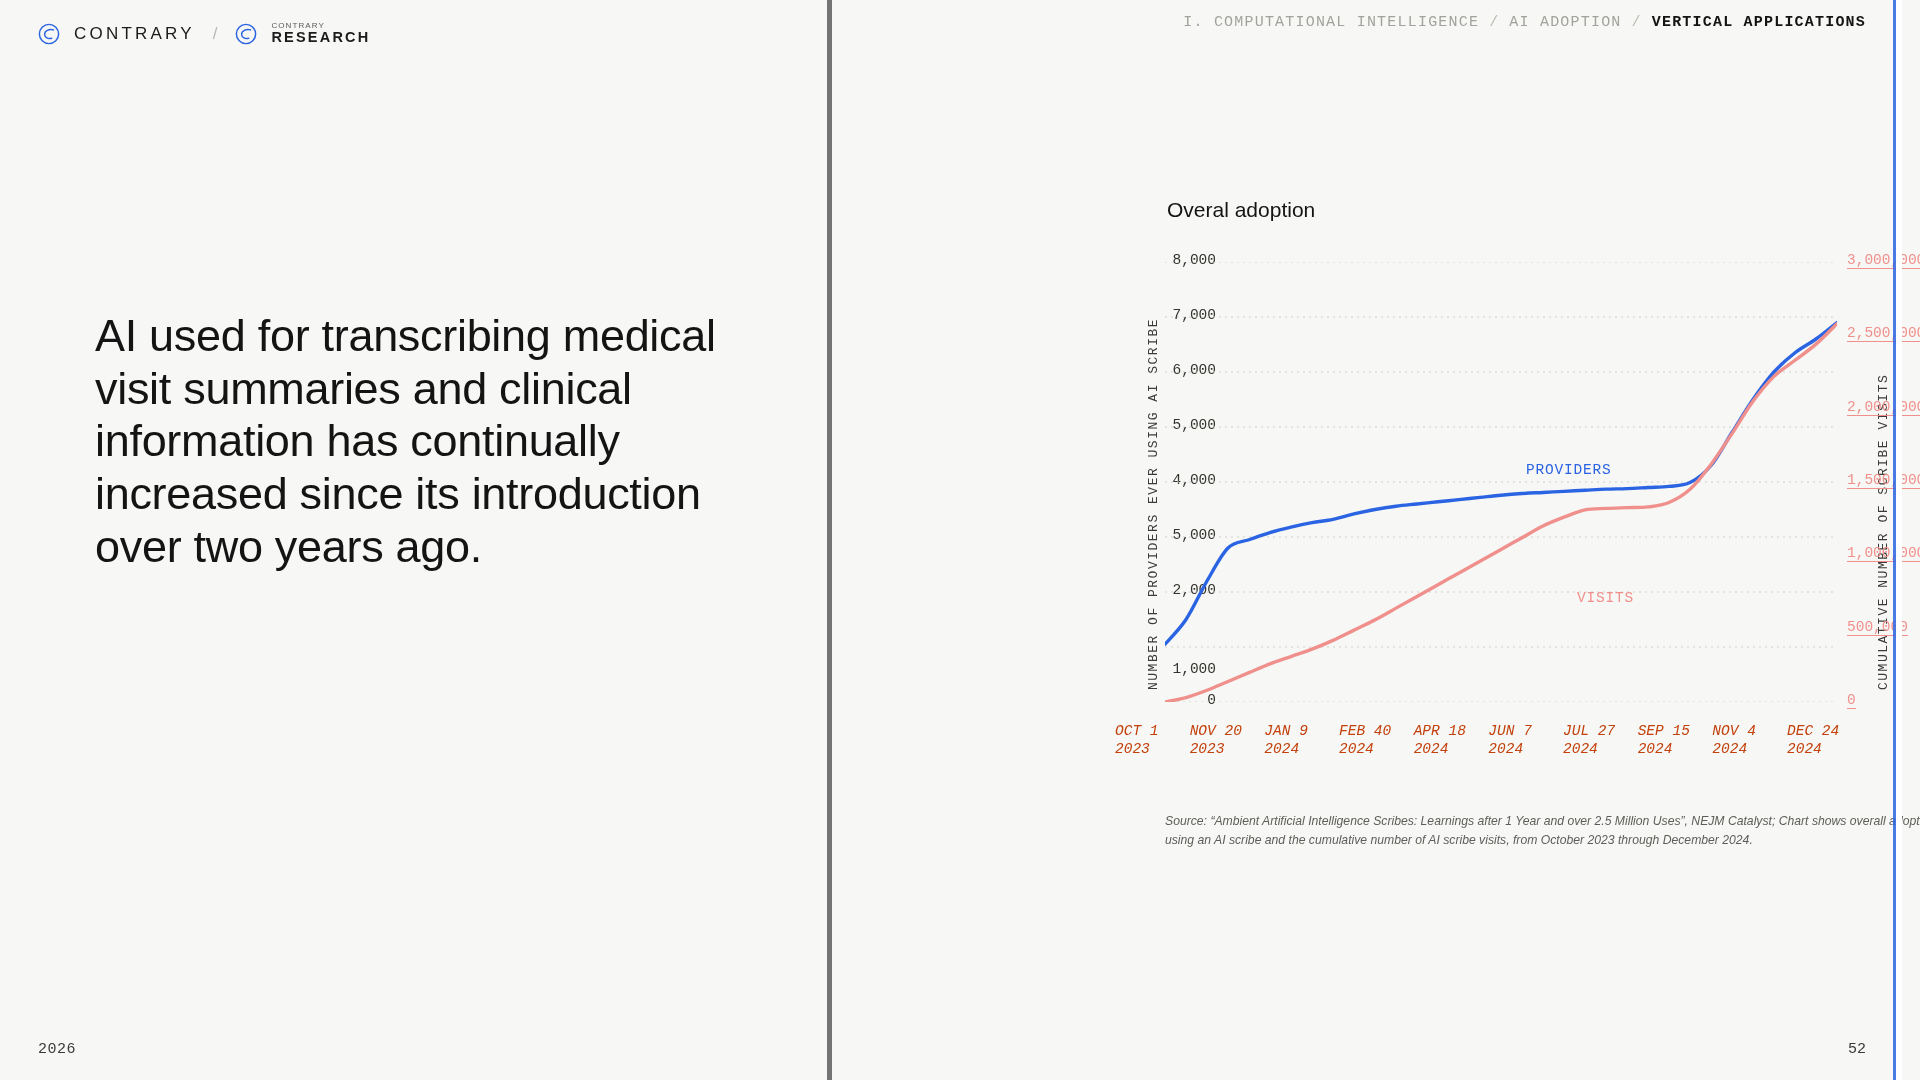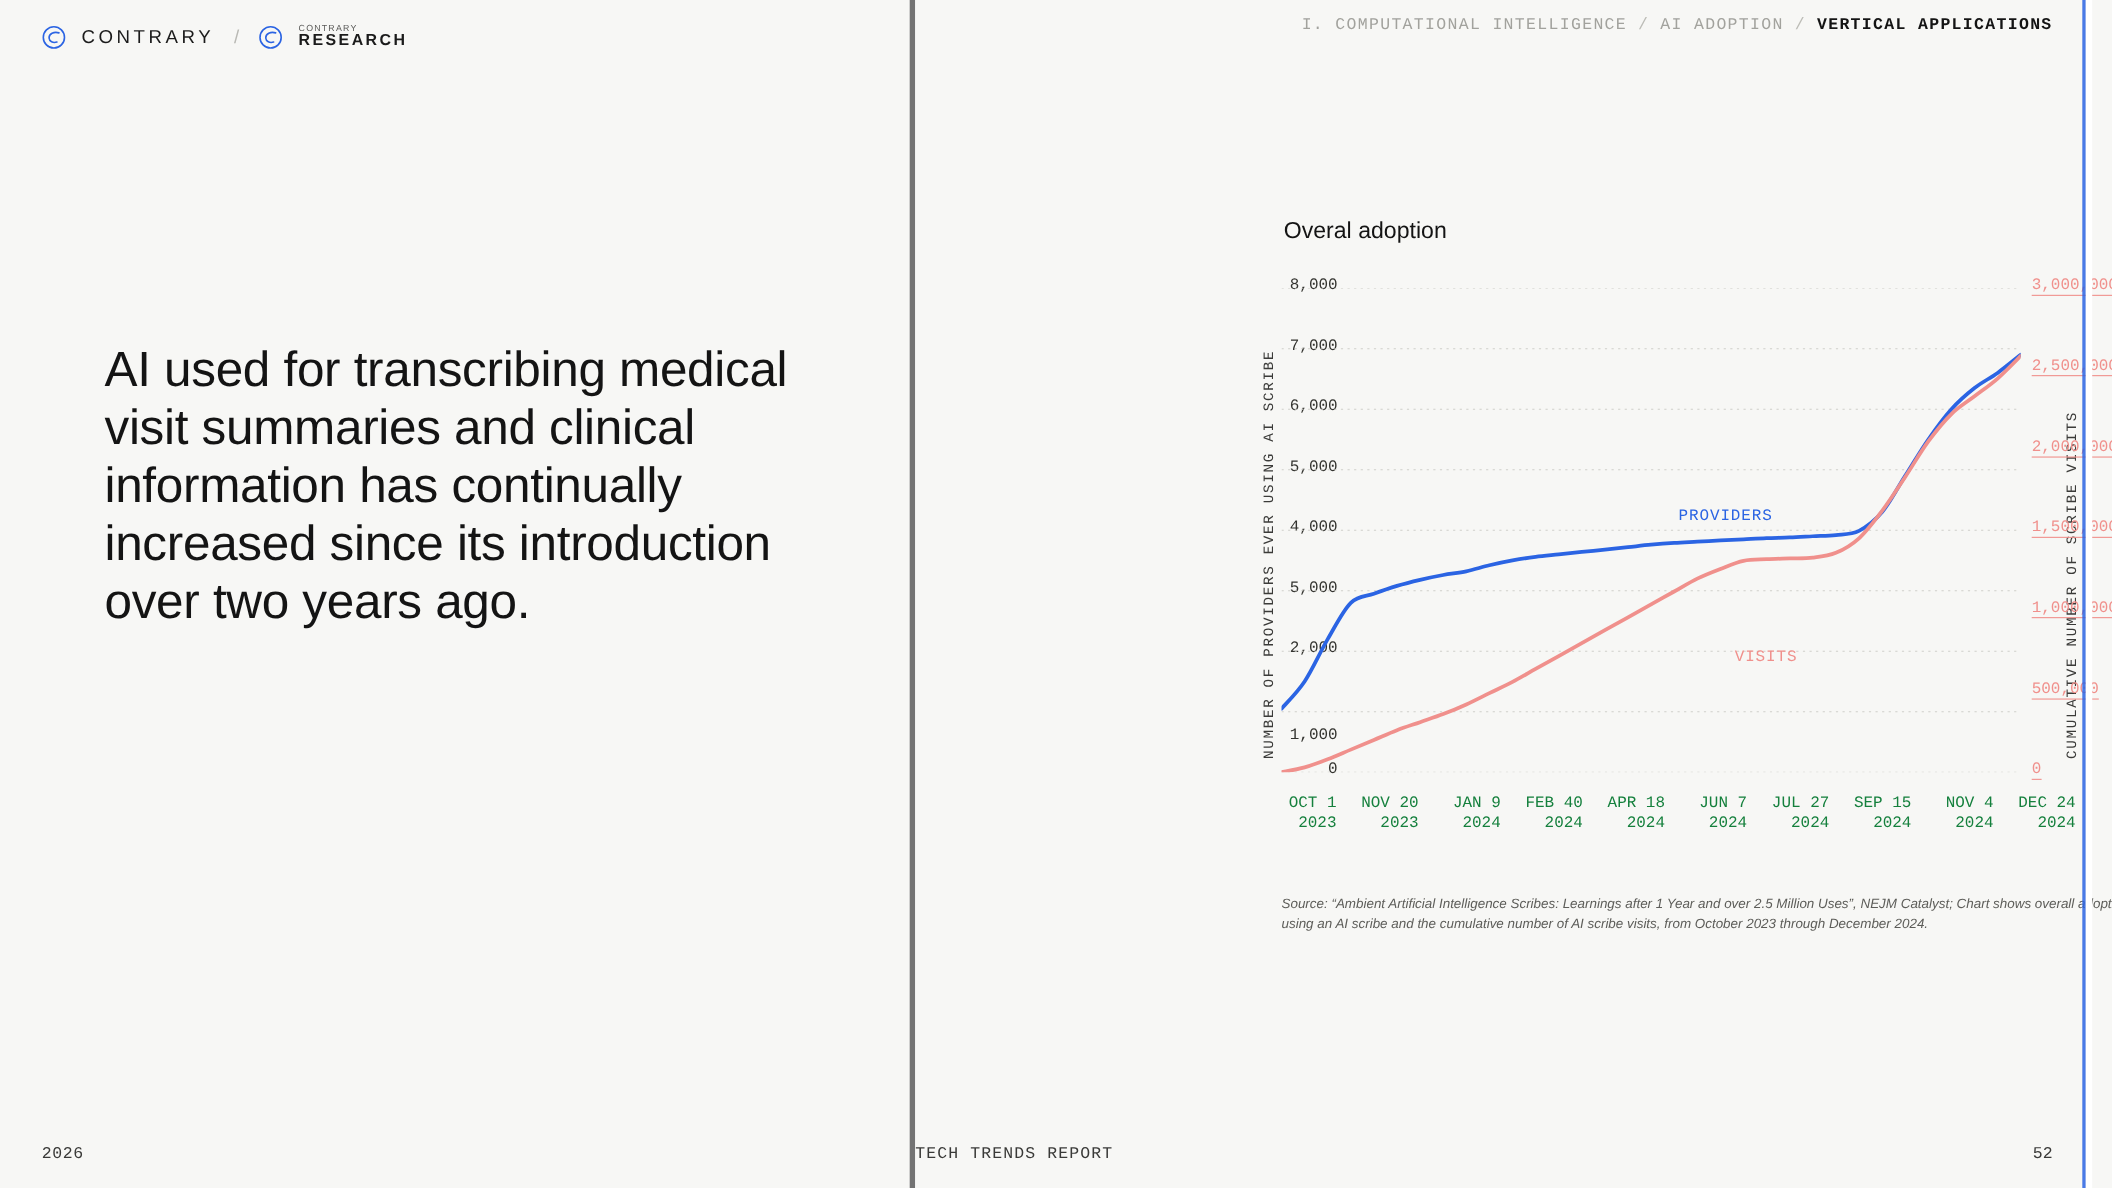--- a/index.html
+++ b/index.html
@@ -155,24 +155,25 @@
     font-family: "Liberation Mono", monospace;
     font-size: 14.5px;
     color: #f0908c;
     white-space: nowrap;
   }
   .ytick-r .u { border-bottom: 1px solid #f0908c; }
   .xtick {
     position: absolute;
     font-family: "Liberation Mono", monospace;
     font-size: 14.5px;
-    color: #15803d;
-    text-align: right;
+    color: #c2410c;
+    text-align: left;
     line-height: 1.25;
     white-space: nowrap;
+    font-style: italic;
   }
   .x-axis-title {
     position: absolute;
     left: 0; right: 0;
     top: 775px;
     text-align: center;
     font-family: "Liberation Mono", monospace;
     font-size: 14px;
     letter-spacing: 1.4px;
     color: #33332f;
@@ -324,21 +325,18 @@
           <path d="M 0.00 440.00 C 3.50 439.27, 14.00 437.56, 21.00 435.60 C 28.00 433.64, 35.00 430.96, 42.00 428.27 C 49.00 425.58, 56.00 422.40, 63.00 419.47 C 70.00 416.53, 77.00 413.60, 84.00 410.67 C 91.00 407.73, 98.00 404.56, 105.00 401.87 C 112.00 399.18, 119.00 396.98, 126.00 394.53 C 133.00 392.09, 140.00 389.89, 147.00 387.20 C 154.00 384.51, 161.00 381.58, 168.00 378.40 C 175.00 375.22, 182.00 371.56, 189.00 368.13 C 196.00 364.71, 203.00 361.53, 210.00 357.87 C 217.00 354.20, 224.00 350.04, 231.00 346.13 C 238.00 342.22, 245.00 338.31, 252.00 334.40 C 259.00 330.49, 266.00 326.58, 273.00 322.67 C 280.00 318.76, 287.00 314.84, 294.00 310.93 C 301.00 307.02, 308.00 303.11, 315.00 299.20 C 322.00 295.29, 329.00 291.38, 336.00 287.47 C 343.00 283.56, 350.00 279.64, 357.00 275.73 C 364.00 271.82, 371.00 267.42, 378.00 264.00 C 385.00 260.58, 392.00 257.89, 399.00 255.20 C 406.00 252.51, 413.00 249.33, 420.00 247.87 C 427.00 246.40, 434.00 246.77, 441.00 246.40 C 448.00 246.03, 455.00 245.91, 462.00 245.67 C 469.00 245.42, 476.00 245.79, 483.00 244.93 C 490.00 244.08, 497.00 243.47, 504.00 240.53 C 511.00 237.60, 518.00 233.69, 525.00 227.33 C 532.00 220.98, 539.00 211.69, 546.00 202.40 C 553.00 193.11, 560.00 182.11, 567.00 171.60 C 574.00 161.09, 581.00 148.87, 588.00 139.33 C 595.00 129.80, 602.00 121.24, 609.00 114.40 C 616.00 107.56, 623.00 103.64, 630.00 98.27 C 637.00 92.89, 644.00 88.24, 651.00 82.13 C 658.00 76.02, 668.50 65.02, 672.00 61.60" fill="none" stroke="#f0908c" stroke-width="3.4" stroke-linecap="round" stroke-linejoin="round"></path>
         </svg>
     </div>
 
     <div class="series-label lbl-providers">PROVIDERS</div>
     <div class="series-label lbl-visits">VISITS</div>
 
 
     <div class="source">Source: “Ambient Artificial Intelligence Scribes: Learnings after 1 Year and over 2.5 Million Uses”, NEJM Catalyst; Chart shows overall adoption of providers using an AI scribe and the cumulative number of AI scribe visits, from October 2023 through December 2024.</div>
 
-    <div class="footer-center">
-      <span style="margin-left:0;">TECH TRENDS REPORT</span>
-    </div>
     <div class="page-num">52</div>
 
     <div class="edge-bar"></div>
     <div class="edge-bar2"></div>
   </div>
 </div>
 
 </body></html>

